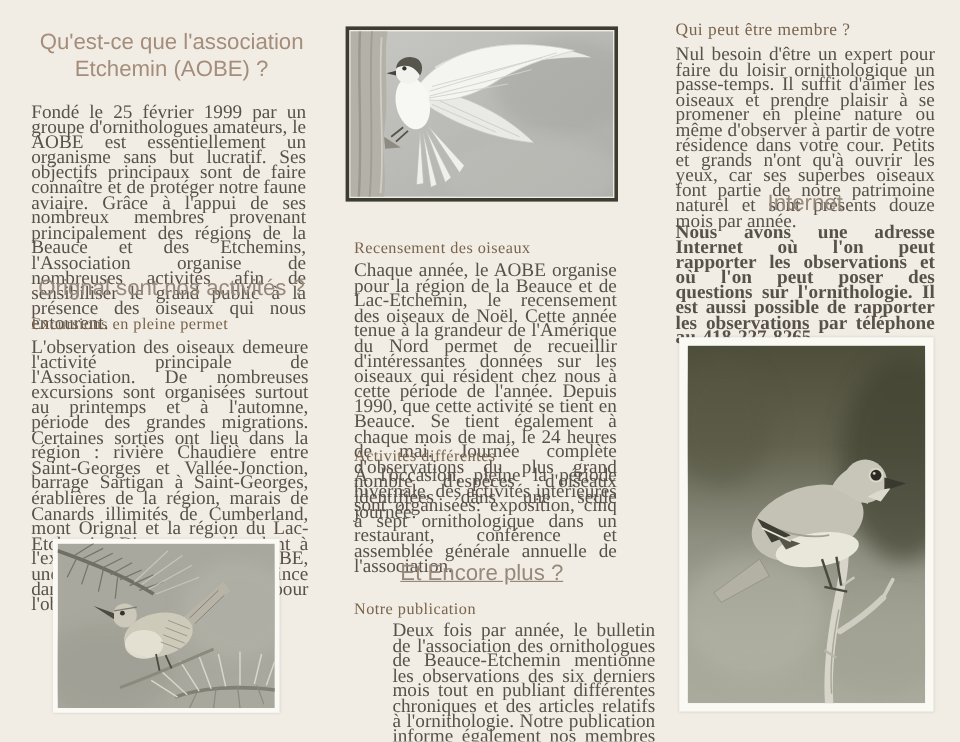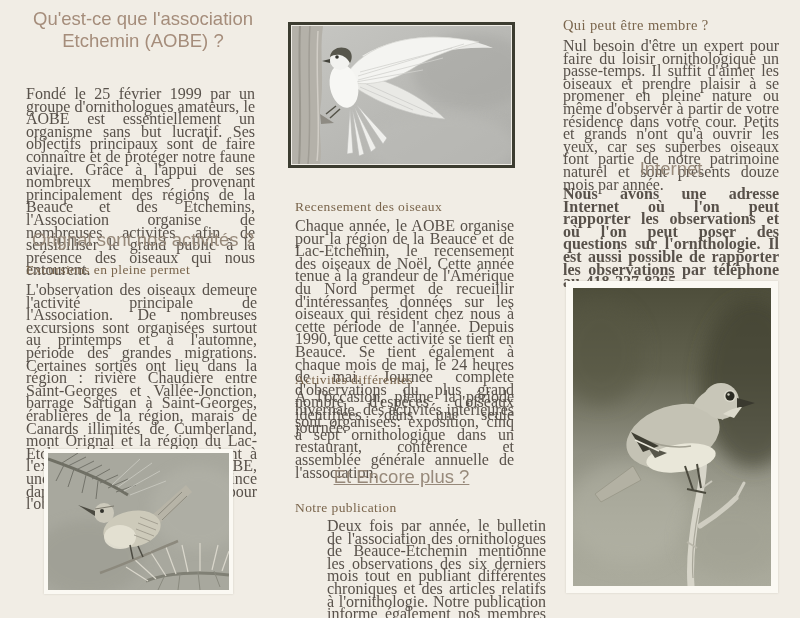--- a/index.html
+++ b/index.html
@@ -38,21 +38,21 @@
   .photo-framed{
     border:3px solid var(--photo-frame-dark,#3c3c30);
     background:#f0ede6;
     padding:1px;
   }
   svg{display:block;}
 </style>
 </head>
 <body>
 
-<div class="abs big-heading title" style="left:24px;top:8px;width:238px;">
+<div class="abs big-heading title" style="left:24px;top:24px;width:238px;">
   <div>Qu'est-ce que l'association</div>
   <div>Etchemin (AOBE) ?</div>
 </div>
 
 <p class="abs body-text" style="left:26px;top:88px;width:229px;">Fondé le 25 février 1999 par un groupe d'ornithologues amateurs, le AOBE est essentiellement un organisme sans but lucratif. Ses objectifs principaux sont de faire connaître et de protéger notre faune aviaire. Grâce à l'appui de ses nombreux membres provenant principalement des régions de la Beauce et des Etchemins, l'Association organise de nombreuses activités afin de sensibiliser le grand public à la présence des oiseaux qui nous entourent.</p>
 
 <div class="abs big-heading" style="left:24px;top:229px;width:238px;">Orignal sont nos activités ?</div>
 
 <h3 class="abs sub-heading" style="left:26px;top:262px;width:232px;">Excursions en pleine permet</h3>
 

